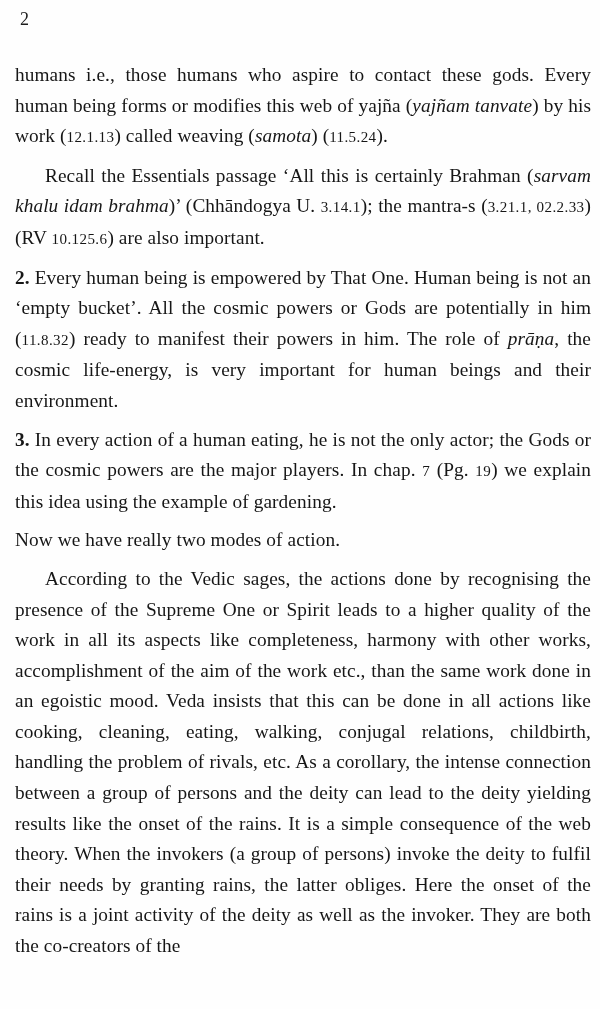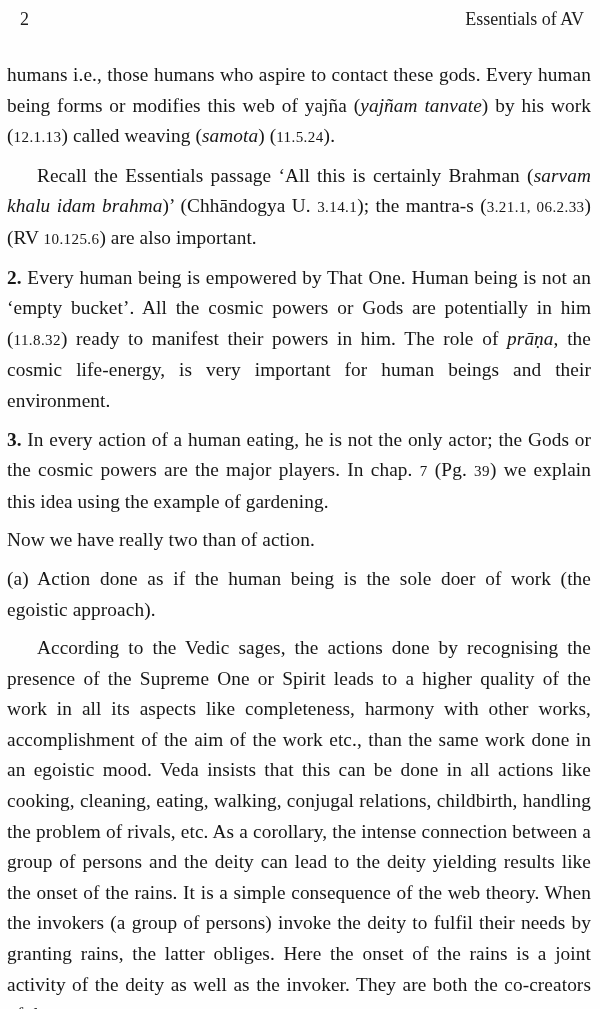--- a/index.html
+++ b/index.html
@@ -26,43 +26,41 @@
     color: #1c1c1c;
   }
   .page-body {
     padding: 30px 9px 0 7px;
     font-size: 19.3px;
     line-height: 30.6px;
     text-align: justify;
     letter-spacing: 0.1px;
   }
   .para {
-    margin: 0 0 0 0;
+    margin: 0 0 0 8px;
     padding-top: 8px;
   }
   .para.first {
     padding-top: 0;
   }
   .para.indent {
     text-indent: 30px;
   }
   .i { font-style: italic; }
   .b { font-weight: bold; }
   .num { font-size: 0.78em; letter-spacing: 0.4px; }
 </style>
 </head>
 <body>
 
 <div class="page">
   <div class="page-header">
     <span>2</span>
-    <span>Essentials of AV</span>
   </div>
   <div class="page-body">
       <p class="para first"><span>humans i.e., those humans who aspire to contact these gods. Every human being forms or modifies this web of yajña (</span><span class="i">yajñam tanvate</span><span>) by his work (</span><span class="num">12.1.13</span><span>) called weaving (</span><span class="i">samota</span><span>) (</span><span class="num">11.5.24</span><span>).</span></p>
-      <p class="para indent"><span>Recall the Essentials passage ‘All this is certainly Brahman (</span><span class="i">sarvam khalu idam brahma</span><span>)’ (Chhāndogya U. </span><span class="num">3.14.1</span><span>); the mantra-s (</span><span class="num">3.21.1, 06.2.33</span><span>) (RV </span><span class="num">10.125.6</span><span>) are also important.</span></p>
+      <p class="para indent"><span>Recall the Essentials passage ‘All this is certainly Brahman (</span><span class="i">sarvam khalu idam brahma</span><span>)’ (Chhāndogya U. </span><span class="num">3.14.1</span><span>); the mantra-s (</span><span class="num">3.21.1, 02.2.33</span><span>) (RV </span><span class="num">10.125.6</span><span>) are also important.</span></p>
       <p class="para"><span class="b">2.</span><span> Every human being is empowered by That One. Human being is not an ‘empty bucket’. All the cosmic powers or Gods are potentially in him (</span><span class="num">11.8.32</span><span>) ready to manifest their powers in him. The role of </span><span class="i">prāṇa</span><span>, the cosmic life-energy, is very important for human beings and their environment.</span></p>
-      <p class="para"><span class="b">3.</span><span> In every action of a human eating, he is not the only actor; the Gods or the cosmic powers are the major players. In chap. </span><span class="num">7</span><span> (Pg. </span><span class="num">39</span><span>) we explain this idea using the example of gardening.</span></p>
-      <p class="para"><span>Now we have really two than of action.</span></p>
-      <p class="para"><span>(a) Action done as if the human being is the sole doer of work (the egoistic approach).</span></p>
+      <p class="para"><span class="b">3.</span><span> In every action of a human eating, he is not the only actor; the Gods or the cosmic powers are the major players. In chap. </span><span class="num">7</span><span> (Pg. </span><span class="num">19</span><span>) we explain this idea using the example of gardening.</span></p>
+      <p class="para"><span>Now we have really two modes of action.</span></p>
       <p class="para indent"><span>According to the Vedic sages, the actions done by recognising the presence of the Supreme One or Spirit leads to a higher quality of the work in all its aspects like completeness, harmony with other works, accomplishment of the aim of the work etc., than the same work done in an egoistic mood. Veda insists that this can be done in all actions like cooking, cleaning, eating, walking, conjugal relations, childbirth, handling the problem of rivals, etc. As a corollary, the intense connection between a group of persons and the deity can lead to the deity yielding results like the onset of the rains. It is a simple consequence of the web theory. When the invokers (a group of persons) invoke the deity to fulfil their needs by granting rains, the latter obliges. Here the onset of the rains is a joint activity of the deity as well as the invoker. They are both the co-creators of the</span></p>
     </div>
 </div>
 
 </body></html>

